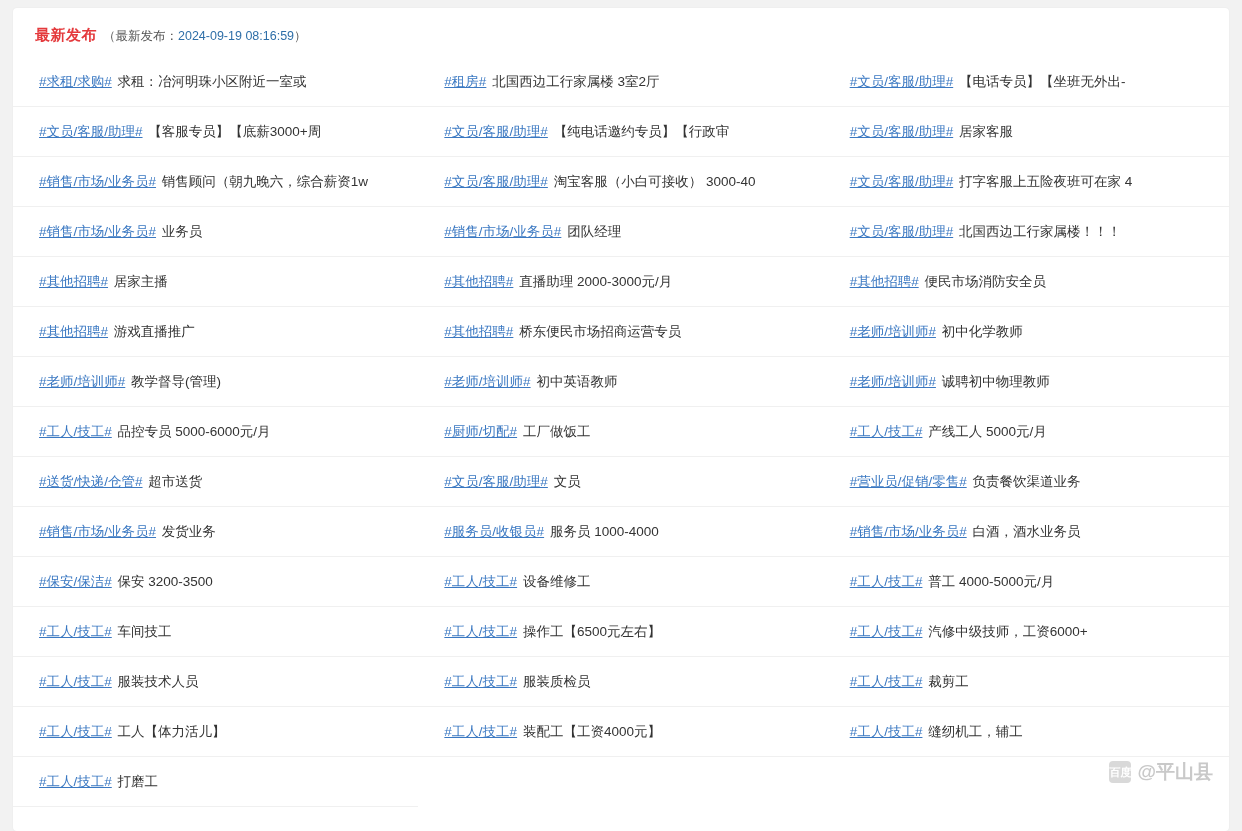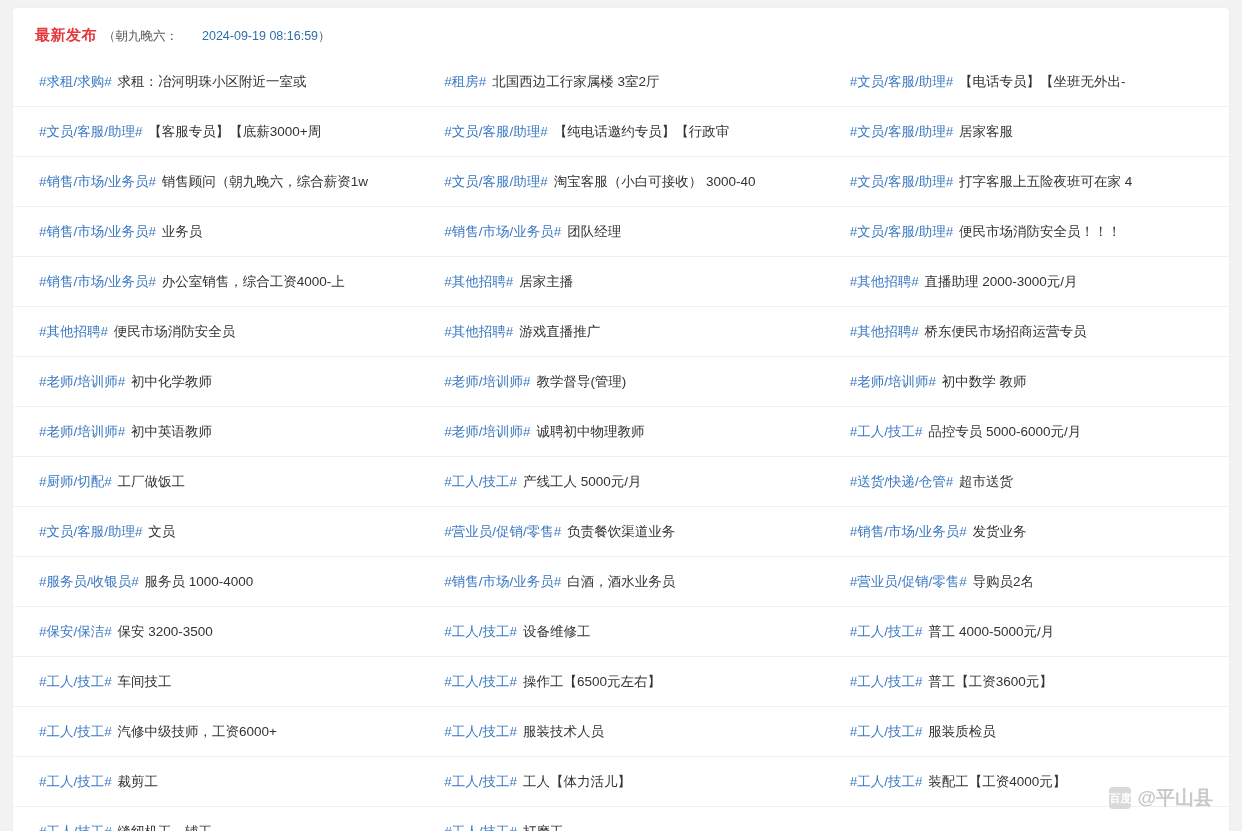--- a/index.html
+++ b/index.html
@@ -37,21 +37,20 @@
     font-weight: bold;
     letter-spacing: 0.5px;
   }
   .header-meta {
     color: #555;
     font-size: 12.5px;
     margin-left: 6px;
   }
   .header-meta .time {
     color: #2f6fa8;
-    margin-left: 24px;
   }
   .list {
     display: grid;
     grid-template-columns: 1fr 1fr 1fr;
     padding: 2px 0 0 0;
   }
   .item {
     position: relative;
     height: 49px;
     line-height: 49px;
@@ -61,20 +60,21 @@
     color: #333;
     white-space: nowrap;
     overflow: hidden;
     text-overflow: ellipsis;
     border-bottom: 1px solid #f0f0f0;
     cursor: pointer;
   }
   .item .tag {
     color: #3a78c2;
     margin-right: 2px;
+    text-decoration: underline;
   }
   .item .txt {
     color: #333;
   }
   .watermark {
     position: absolute;
     right: 16px;
     bottom: 46px;
     display: flex;
     align-items: center;
@@ -99,64 +99,60 @@
 </style>
 </head>
 <body>
 
 <div id="page">
   <div class="card">
 
     <div class="header">
       <span class="header-title">最新发布</span>
       <span class="header-meta">
-        <span>（朝九晚六：</span><span class="time">2024-09-19 08:16:59</span><span>）</span>
+        <span>（最新发布：</span><span class="time">2024-09-19 08:16:59</span><span>）</span>
       </span>
     </div>
 
     <div class="list" id="list">
         <div class="item"><span class="tag">#求租/求购#</span> <span class="txt">求租：冶河明珠小区附近一室或</span></div>
         <div class="item"><span class="tag">#租房#</span> <span class="txt">北国西边工行家属楼 3室2厅</span></div>
         <div class="item"><span class="tag">#文员/客服/助理#</span> <span class="txt">【电话专员】【坐班无外出-</span></div>
         <div class="item"><span class="tag">#文员/客服/助理#</span> <span class="txt">【客服专员】【底薪3000+周</span></div>
         <div class="item"><span class="tag">#文员/客服/助理#</span> <span class="txt">【纯电话邀约专员】【行政审</span></div>
         <div class="item"><span class="tag">#文员/客服/助理#</span> <span class="txt">居家客服</span></div>
         <div class="item"><span class="tag">#销售/市场/业务员#</span> <span class="txt">销售顾问（朝九晚六，综合薪资1w</span></div>
         <div class="item"><span class="tag">#文员/客服/助理#</span> <span class="txt">淘宝客服（小白可接收） 3000-40</span></div>
         <div class="item"><span class="tag">#文员/客服/助理#</span> <span class="txt">打字客服上五险夜班可在家 4</span></div>
         <div class="item"><span class="tag">#销售/市场/业务员#</span> <span class="txt">业务员</span></div>
         <div class="item"><span class="tag">#销售/市场/业务员#</span> <span class="txt">团队经理</span></div>
-        <div class="item"><span class="tag">#文员/客服/助理#</span> <span class="txt">便民市场消防安全员！！！</span></div>
-        <div class="item"><span class="tag">#销售/市场/业务员#</span> <span class="txt">办公室销售，综合工资4000-上</span></div>
+        <div class="item"><span class="tag">#文员/客服/助理#</span> <span class="txt">北国西边工行家属楼！！！</span></div>
         <div class="item"><span class="tag">#其他招聘#</span> <span class="txt">居家主播</span></div>
         <div class="item"><span class="tag">#其他招聘#</span> <span class="txt">直播助理 2000-3000元/月</span></div>
         <div class="item"><span class="tag">#其他招聘#</span> <span class="txt">便民市场消防安全员</span></div>
         <div class="item"><span class="tag">#其他招聘#</span> <span class="txt">游戏直播推广</span></div>
         <div class="item"><span class="tag">#其他招聘#</span> <span class="txt">桥东便民市场招商运营专员</span></div>
         <div class="item"><span class="tag">#老师/培训师#</span> <span class="txt">初中化学教师</span></div>
         <div class="item"><span class="tag">#老师/培训师#</span> <span class="txt">教学督导(管理)</span></div>
-        <div class="item"><span class="tag">#老师/培训师#</span> <span class="txt">初中数学 教师</span></div>
         <div class="item"><span class="tag">#老师/培训师#</span> <span class="txt">初中英语教师</span></div>
         <div class="item"><span class="tag">#老师/培训师#</span> <span class="txt">诚聘初中物理教师</span></div>
         <div class="item"><span class="tag">#工人/技工#</span> <span class="txt">品控专员 5000-6000元/月</span></div>
         <div class="item"><span class="tag">#厨师/切配#</span> <span class="txt">工厂做饭工</span></div>
         <div class="item"><span class="tag">#工人/技工#</span> <span class="txt">产线工人 5000元/月</span></div>
         <div class="item"><span class="tag">#送货/快递/仓管#</span> <span class="txt">超市送货</span></div>
         <div class="item"><span class="tag">#文员/客服/助理#</span> <span class="txt">文员</span></div>
         <div class="item"><span class="tag">#营业员/促销/零售#</span> <span class="txt">负责餐饮渠道业务</span></div>
         <div class="item"><span class="tag">#销售/市场/业务员#</span> <span class="txt">发货业务</span></div>
         <div class="item"><span class="tag">#服务员/收银员#</span> <span class="txt">服务员 1000-4000</span></div>
         <div class="item"><span class="tag">#销售/市场/业务员#</span> <span class="txt">白酒，酒水业务员</span></div>
-        <div class="item"><span class="tag">#营业员/促销/零售#</span> <span class="txt">导购员2名</span></div>
         <div class="item"><span class="tag">#保安/保洁#</span> <span class="txt">保安 3200-3500</span></div>
         <div class="item"><span class="tag">#工人/技工#</span> <span class="txt">设备维修工</span></div>
         <div class="item"><span class="tag">#工人/技工#</span> <span class="txt">普工 4000-5000元/月</span></div>
         <div class="item"><span class="tag">#工人/技工#</span> <span class="txt">车间技工</span></div>
         <div class="item"><span class="tag">#工人/技工#</span> <span class="txt">操作工【6500元左右】</span></div>
-        <div class="item"><span class="tag">#工人/技工#</span> <span class="txt">普工【工资3600元】</span></div>
         <div class="item"><span class="tag">#工人/技工#</span> <span class="txt">汽修中级技师，工资6000+</span></div>
         <div class="item"><span class="tag">#工人/技工#</span> <span class="txt">服装技术人员</span></div>
         <div class="item"><span class="tag">#工人/技工#</span> <span class="txt">服装质检员</span></div>
         <div class="item"><span class="tag">#工人/技工#</span> <span class="txt">裁剪工</span></div>
         <div class="item"><span class="tag">#工人/技工#</span> <span class="txt">工人【体力活儿】</span></div>
         <div class="item"><span class="tag">#工人/技工#</span> <span class="txt">装配工【工资4000元】</span></div>
         <div class="item"><span class="tag">#工人/技工#</span> <span class="txt">缝纫机工，辅工</span></div>
         <div class="item"><span class="tag">#工人/技工#</span> <span class="txt">打磨工</span></div>
       </div>
 

